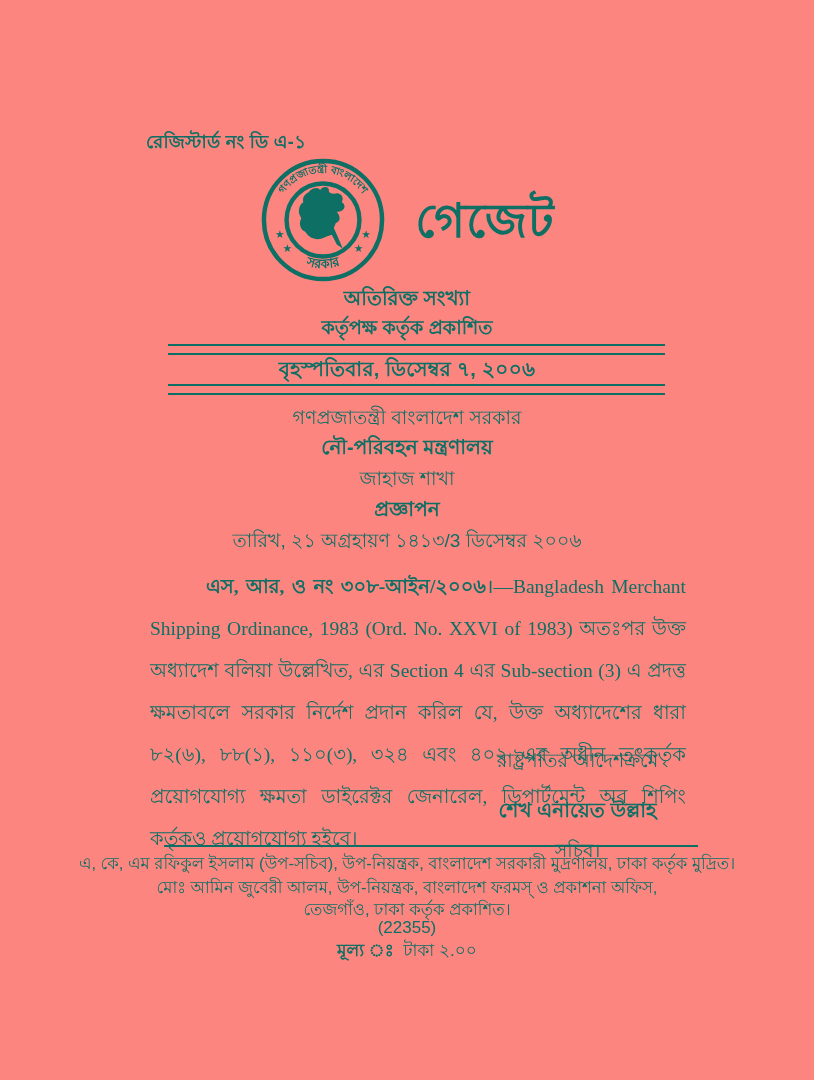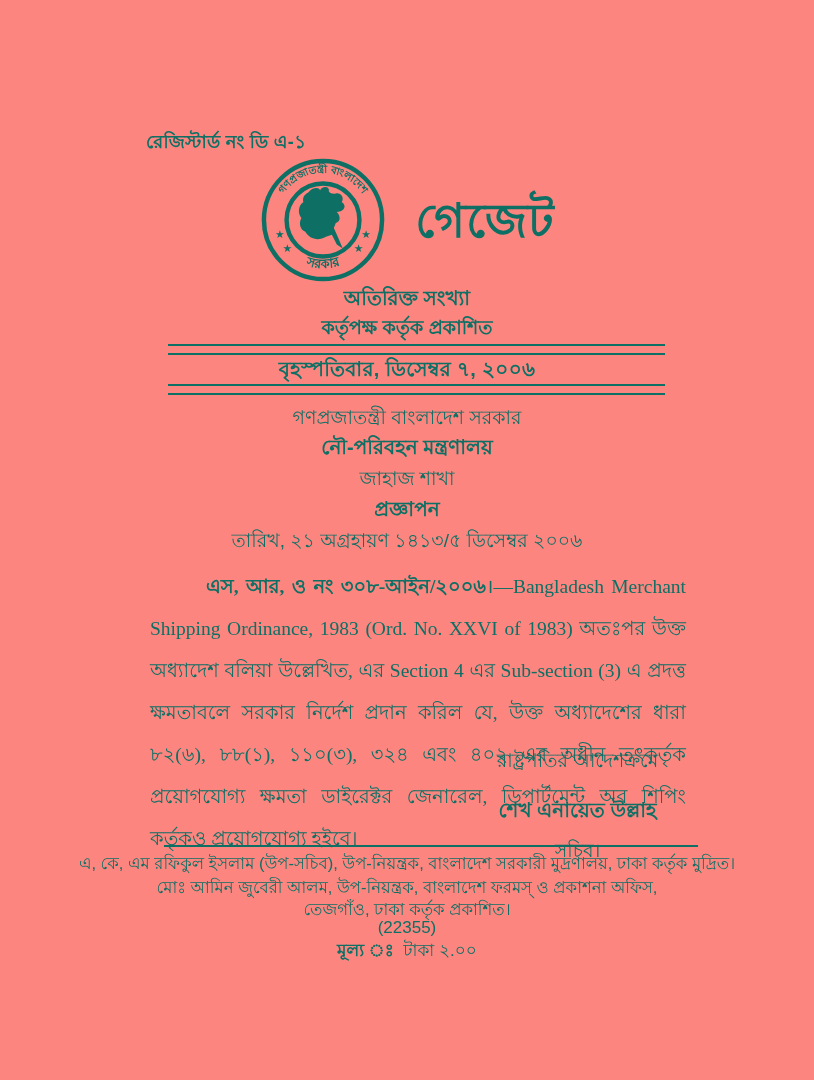--- a/index.html
+++ b/index.html
@@ -107,21 +107,21 @@
   <div class="centerline sub2">কর্তৃপক্ষ কর্তৃক প্রকাশিত</div>
 
   <div class="drule rule-a"></div>
   <div class="centerline dateline">বৃহস্পতিবার, ডিসেম্বর ৭, ২০০৬</div>
   <div class="drule rule-b"></div>
 
   <div class="centerline gov">গণপ্রজাতন্ত্রী বাংলাদেশ সরকার</div>
   <div class="centerline ministry">নৌ-পরিবহন মন্ত্রণালয়</div>
   <div class="centerline branch">জাহাজ শাখা</div>
   <div class="centerline notif">প্রজ্ঞাপন</div>
-  <div class="centerline issuedate">তারিখ, ২১ অগ্রহায়ণ ১৪১৩/৫ ডিসেম্বর ২০০৬</div>
+  <div class="centerline issuedate">তারিখ, ২১ অগ্রহায়ণ ১৪১৩/3 ডিসেম্বর ২০০৬</div>
 
   <div class="body-par"><span class="lead">এস, আর, ও নং ৩০৮-আইন/২০০৬</span><span>।—Bangladesh Merchant Shipping Ordinance, 1983 (Ord. No. XXVI of 1983) অতঃপর উক্ত অধ্যাদেশ বলিয়া উল্লেখিত, এর Section 4 এর Sub-section (3) এ প্রদত্ত ক্ষমতাবলে সরকার নির্দেশ প্রদান করিল যে, উক্ত অধ্যাদেশের ধারা ৮২(৬), ৮৮(১), ১১০(৩), ৩২৪ এবং ৪০২ এর অধীন তৎকর্তৃক প্রয়োগযোগ্য ক্ষমতা ডাইরেক্টর জেনারেল, ডিপার্টমেন্ট অব শিপিং কর্তৃকও প্রয়োগযোগ্য হইবে।</span></div>
 
   <div class="sig">
     <div class="by-order">রাষ্ট্রপতির আদেশক্রমে</div>
     <div class="name">শেখ এনায়েত উল্লাহ</div>
     <div class="desig">সচিব।</div>
   </div>
 
   <div class="footer-rule"></div>

